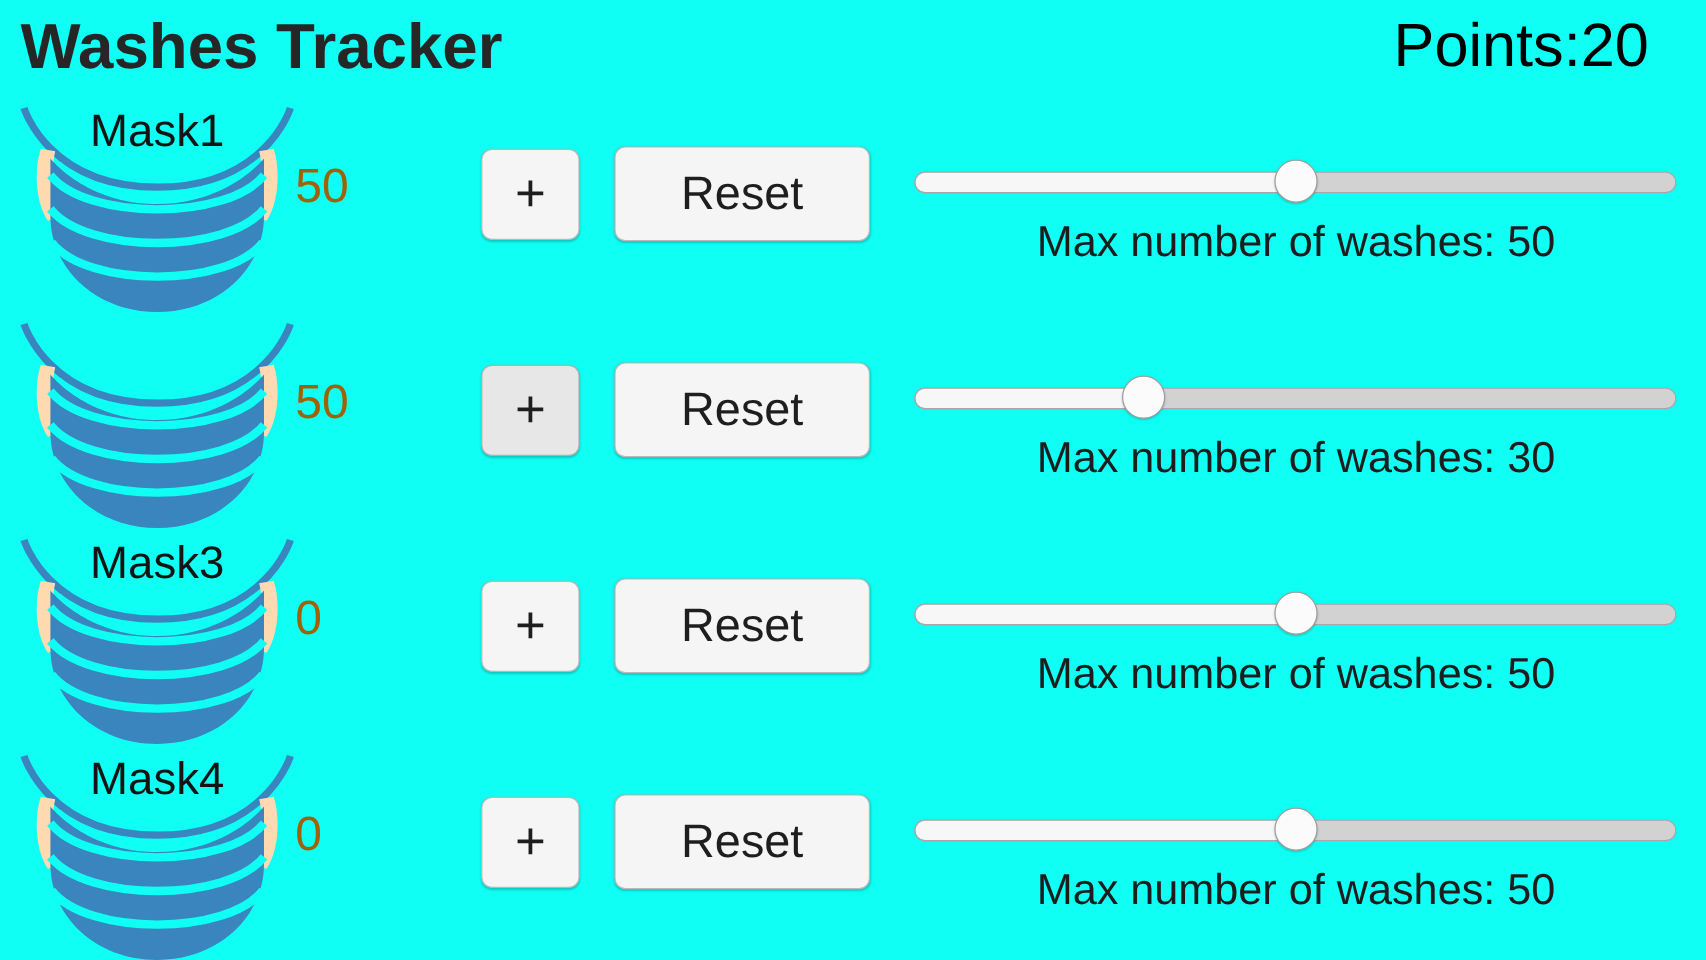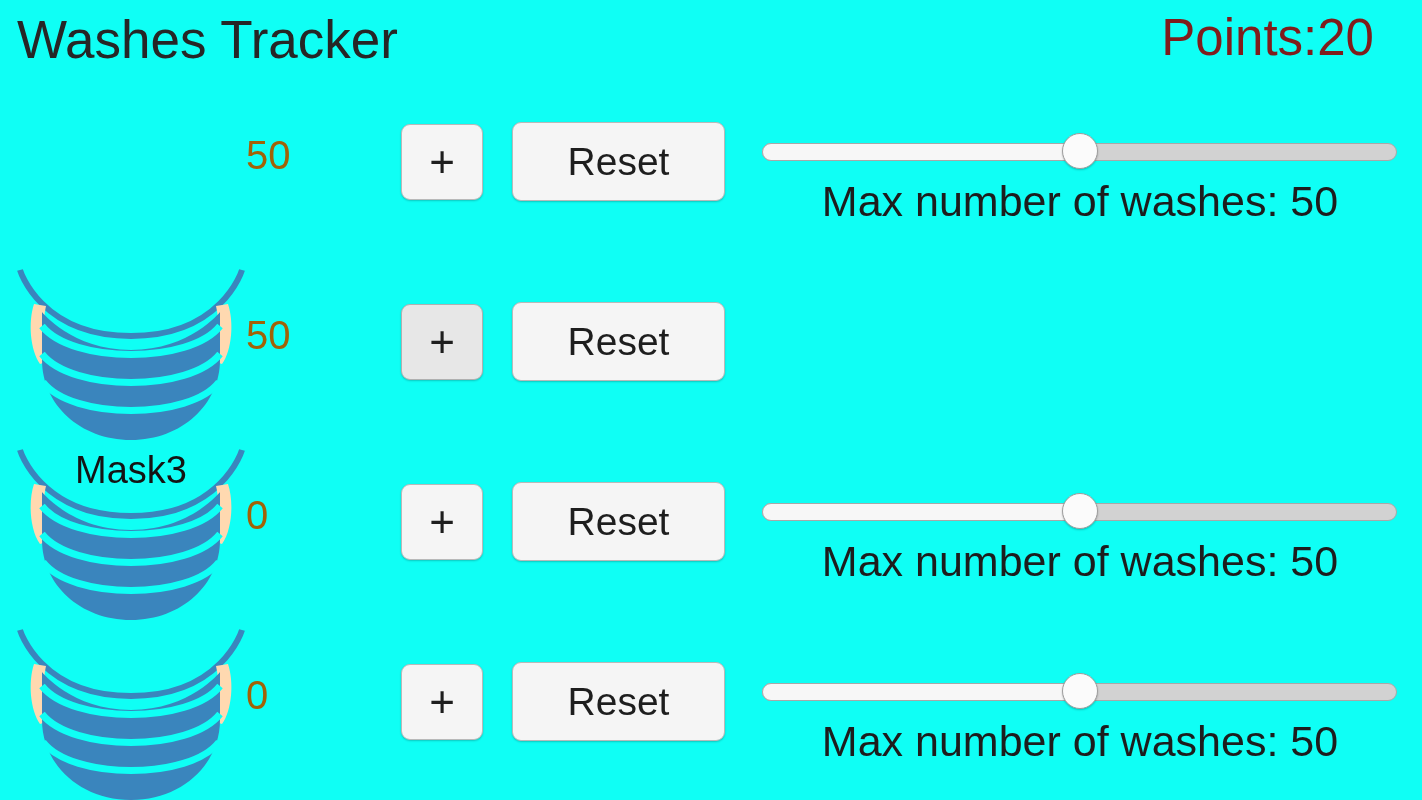--- a/index.html
+++ b/index.html
@@ -26,28 +26,29 @@
     height: 82px;
   }
   #app-title {
     position: absolute;
     left: 17px;
     top: 8px;
     font-size: 53px;
     line-height: 64px;
     color: #262626;
     white-space: nowrap;
+    font-weight: bold;
   }
   #points-label {
     position: absolute;
     right: 48px;
     top: 6px;
     font-size: 51px;
     line-height: 64px;
-    color: #7f1d1d;
+    color: #000000;
     white-space: nowrap;
   }
 
   
   .mask-row {
     position: absolute;
     left: 0;
     width: 1422px;
     height: 180px;
   }
@@ -179,35 +180,47 @@
     border-radius: 50%;
     box-shadow: 0 1px 2px rgba(0,0,0,0.22);
     cursor: pointer;
   }
   .slider-caption {
     position: absolute;
     left: 0;
     top: 98px;
     width: 640px;
     text-align: center;
-    font-size: 43px;
+    font-size: 36px;
     line-height: 42px;
     color: #1d1d1d;
     white-space: nowrap;
   }
 </style>
 </head>
 <body>
 
 <div id="header">
   <div id="app-title">Washes Tracker</div>
   <div id="points-label">Points:20</div>
 </div>
 
 <div class="mask-row" id="row-0">
+  <div class="mask-figure">
+    <svg width="238" height="178" viewBox="0 0 238 178" xmlns="http://www.w3.org/2000/svg">
+      <path d="M8 6 C8 6 28 72 119 72 C210 72 230 6 230 6" fill="none" stroke="#3a85bd" stroke-width="6"></path>
+      <path d="M22 40 C16 58 18 86 28 100 L40 96 C32 80 30 58 34 42 Z" fill="#ffd9b0"></path>
+      <path d="M216 40 C222 58 220 86 210 100 L198 96 C206 80 208 58 204 42 Z" fill="#ffd9b0"></path>
+      <path d="M30 48 C30 48 60 86 119 86 C178 86 208 48 208 48 L208 96 C208 140 170 176 119 176 C68 176 30 140 30 96 Z" fill="#3a85bd"></path>
+      <path d="M30 62 C60 100 178 100 208 62" fill="none" stroke="#0ffff5" stroke-width="7"></path>
+      <path d="M30 90 C60 128 178 128 208 90" fill="none" stroke="#0ffff5" stroke-width="7"></path>
+      <path d="M31 118 C60 156 178 156 207 118" fill="none" stroke="#0ffff5" stroke-width="7"></path>
+    </svg>
+    <div class="mask-name">Mask1</div>
+  </div>
   <div class="wash-count">50</div>
   <button class="btn btn-plus">+</button>
   <button class="btn btn-reset">Reset</button>
   <div class="slider-wrap">
     <div class="slider">
       <div class="slider-track"></div>
       <div class="slider-fill" style="width: 318px;"></div>
       <div class="slider-thumb" style="left: 318px;"></div>
     </div>
     <div class="slider-caption">Max number of washes: 50</div>
@@ -222,20 +235,28 @@
       <path d="M216 40 C222 58 220 86 210 100 L198 96 C206 80 208 58 204 42 Z" fill="#ffd9b0"></path>
       <path d="M30 48 C30 48 60 86 119 86 C178 86 208 48 208 48 L208 96 C208 140 170 176 119 176 C68 176 30 140 30 96 Z" fill="#3a85bd"></path>
       <path d="M30 62 C60 100 178 100 208 62" fill="none" stroke="#0ffff5" stroke-width="7"></path>
       <path d="M30 90 C60 128 178 128 208 90" fill="none" stroke="#0ffff5" stroke-width="7"></path>
       <path d="M31 118 C60 156 178 156 207 118" fill="none" stroke="#0ffff5" stroke-width="7"></path>
     </svg>
   </div>
   <div class="wash-count">50</div>
   <button class="btn btn-plus pressed">+</button>
   <button class="btn btn-reset">Reset</button>
+  <div class="slider-wrap">
+    <div class="slider">
+      <div class="slider-track"></div>
+      <div class="slider-fill" style="width: 191px;"></div>
+      <div class="slider-thumb" style="left: 191px;"></div>
+    </div>
+    <div class="slider-caption">Max number of washes: 30</div>
+  </div>
 </div>
 
 <div class="mask-row" id="row-2">
   <div class="mask-figure">
     <svg width="238" height="178" viewBox="0 0 238 178" xmlns="http://www.w3.org/2000/svg">
       <path d="M8 6 C8 6 28 72 119 72 C210 72 230 6 230 6" fill="none" stroke="#3a85bd" stroke-width="6"></path>
       <path d="M22 40 C16 58 18 86 28 100 L40 96 C32 80 30 58 34 42 Z" fill="#ffd9b0"></path>
       <path d="M216 40 C222 58 220 86 210 100 L198 96 C206 80 208 58 204 42 Z" fill="#ffd9b0"></path>
       <path d="M30 48 C30 48 60 86 119 86 C178 86 208 48 208 48 L208 96 C208 140 170 176 119 176 C68 176 30 140 30 96 Z" fill="#3a85bd"></path>
       <path d="M30 62 C60 100 178 100 208 62" fill="none" stroke="#0ffff5" stroke-width="7"></path>
@@ -261,20 +282,21 @@
   <div class="mask-figure">
     <svg width="238" height="178" viewBox="0 0 238 178" xmlns="http://www.w3.org/2000/svg">
       <path d="M8 6 C8 6 28 72 119 72 C210 72 230 6 230 6" fill="none" stroke="#3a85bd" stroke-width="6"></path>
       <path d="M22 40 C16 58 18 86 28 100 L40 96 C32 80 30 58 34 42 Z" fill="#ffd9b0"></path>
       <path d="M216 40 C222 58 220 86 210 100 L198 96 C206 80 208 58 204 42 Z" fill="#ffd9b0"></path>
       <path d="M30 48 C30 48 60 86 119 86 C178 86 208 48 208 48 L208 96 C208 140 170 176 119 176 C68 176 30 140 30 96 Z" fill="#3a85bd"></path>
       <path d="M30 62 C60 100 178 100 208 62" fill="none" stroke="#0ffff5" stroke-width="7"></path>
       <path d="M30 90 C60 128 178 128 208 90" fill="none" stroke="#0ffff5" stroke-width="7"></path>
       <path d="M31 118 C60 156 178 156 207 118" fill="none" stroke="#0ffff5" stroke-width="7"></path>
     </svg>
+    <div class="mask-name">Mask4</div>
   </div>
   <div class="wash-count">0</div>
   <button class="btn btn-plus">+</button>
   <button class="btn btn-reset">Reset</button>
   <div class="slider-wrap">
     <div class="slider">
       <div class="slider-track"></div>
       <div class="slider-fill" style="width: 318px;"></div>
       <div class="slider-thumb" style="left: 318px;"></div>
     </div>

